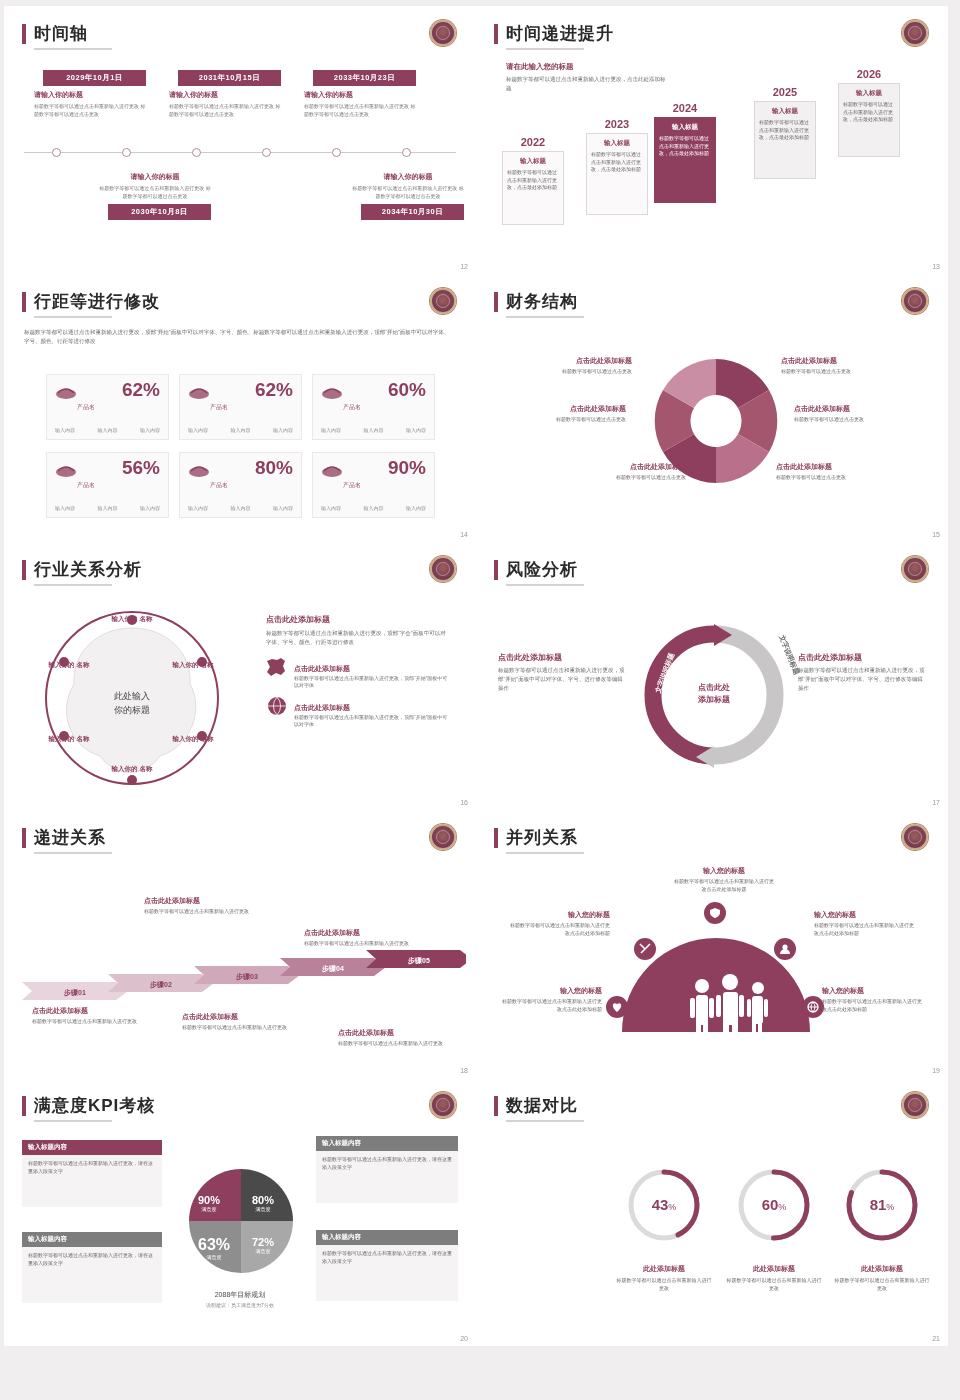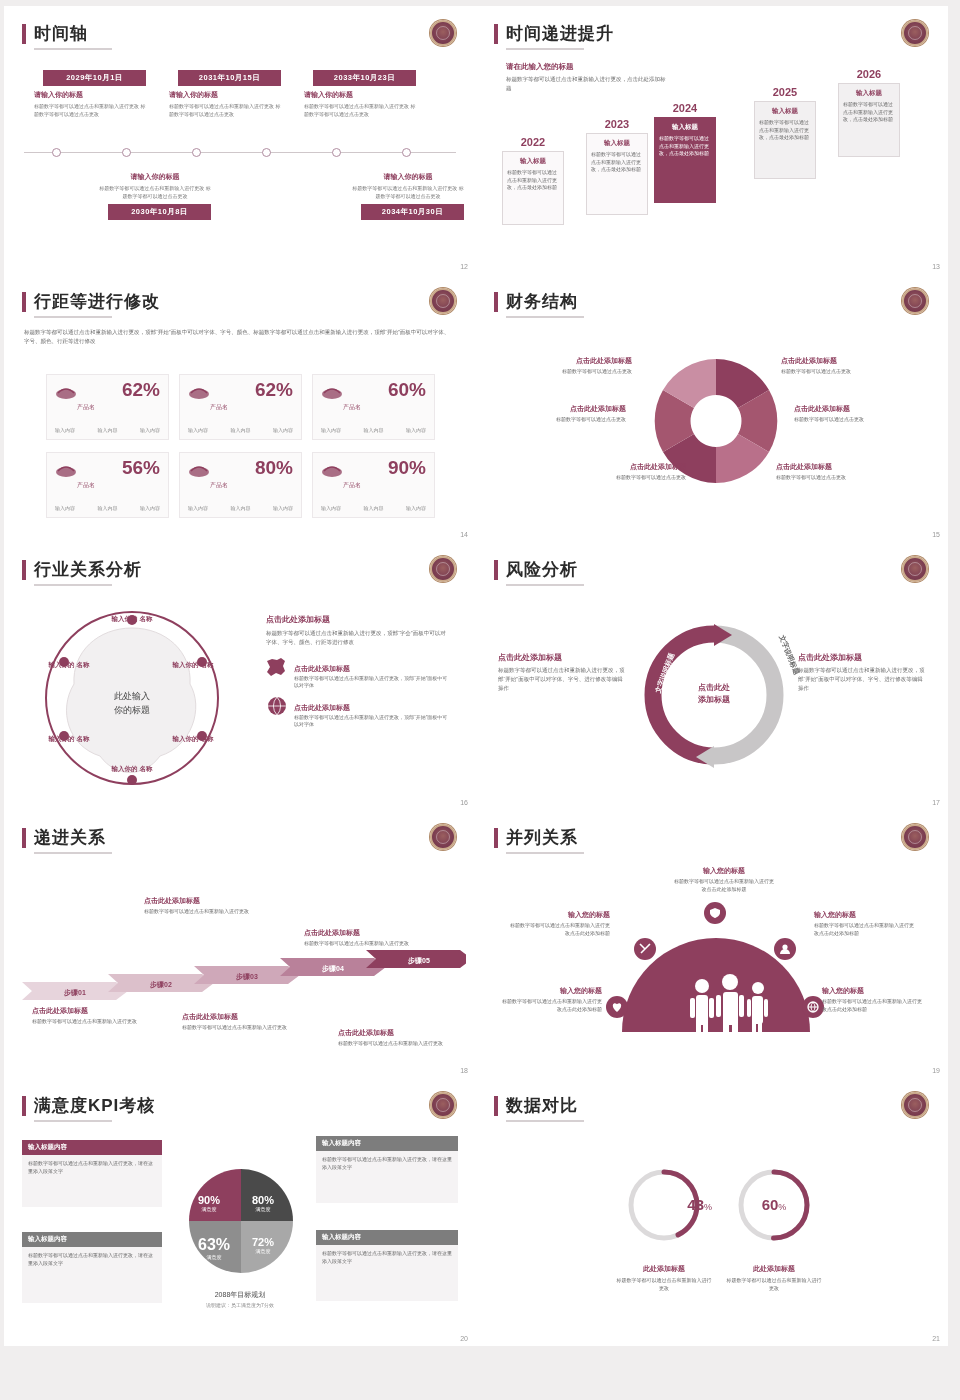--- a/index.html
+++ b/index.html
@@ -681,36 +681,47 @@
       <div class="ul"></div>
     </div>
     <div class="seal"></div>
 
 
     <div style="position:absolute;left:140px;top:88px;width:96px">
       <svg width="96" height="78" viewBox="0 0 96 78">
         <circle cx="48" cy="39" r="33" fill="none" stroke="#dcdadb" stroke-width="5"></circle>
         <circle cx="48" cy="39" r="33" fill="none" stroke="#8e3f5e" stroke-width="5" stroke-dasharray="89 207" transform="rotate(-90 48 39)" stroke-linecap="round"></circle>
       </svg>
-      <div style="position:absolute;left:0;top:30px;width:96px;text-align:right">
+      <div style="position:absolute;left:0;top:30px;width:96px;text-align:center">
         <span class="d-num purple">43</span><span style="font-size:9px;color:#8e3f5e">%</span>
       </div>
       <div class="d-h" style="margin-top:16px">此处添加标题</div>
       <div class="tiny" style="text-align:center">标题数字等都可以通过点击和重新输入进行更改</div>
     </div>
 
     <div style="position:absolute;left:250px;top:88px;width:96px">
       <svg width="96" height="78" viewBox="0 0 96 78">
         <circle cx="48" cy="39" r="33" fill="none" stroke="#dcdadb" stroke-width="5"></circle>
         <circle cx="48" cy="39" r="33" fill="none" stroke="#8e3f5e" stroke-width="5" stroke-dasharray="104 207" transform="rotate(-90 48 39)" stroke-linecap="round"></circle>
       </svg>
       <div style="position:absolute;left:0;top:30px;width:96px;text-align:center">
         <span class="d-num purple">60</span><span style="font-size:9px;color:#8e3f5e">%</span>
       </div>
       <div class="d-h" style="margin-top:16px">此处添加标题</div>
       <div class="tiny" style="text-align:center">标题数字等都可以通过点击和重新输入进行更改</div>
     </div>
 
+    <div style="position:absolute;left:358px;top:88px;width:96px">
+      <svg width="96" height="78" viewBox="0 0 96 78">
+        <circle cx="48" cy="39" r="33" fill="none" stroke="#dcdadb" stroke-width="5"></circle>
+        <circle cx="48" cy="39" r="33" fill="none" stroke="#8e3f5e" stroke-width="5" stroke-dasharray="168 207" transform="rotate(-90 48 39)" stroke-linecap="round"></circle>
+      </svg>
+      <div style="position:absolute;left:0;top:30px;width:96px;text-align:center">
+        <span class="d-num purple">81</span><span style="font-size:9px;color:#8e3f5e">%</span>
+      </div>
+      <div class="d-h" style="margin-top:16px">此处添加标题</div>
+      <div class="tiny" style="text-align:center">标题数字等都可以通过点击和重新输入进行更改</div>
+    </div>
 
     <div class="slide-num">21</div>
   </div>
 
 </div>
 
 </body></html>

